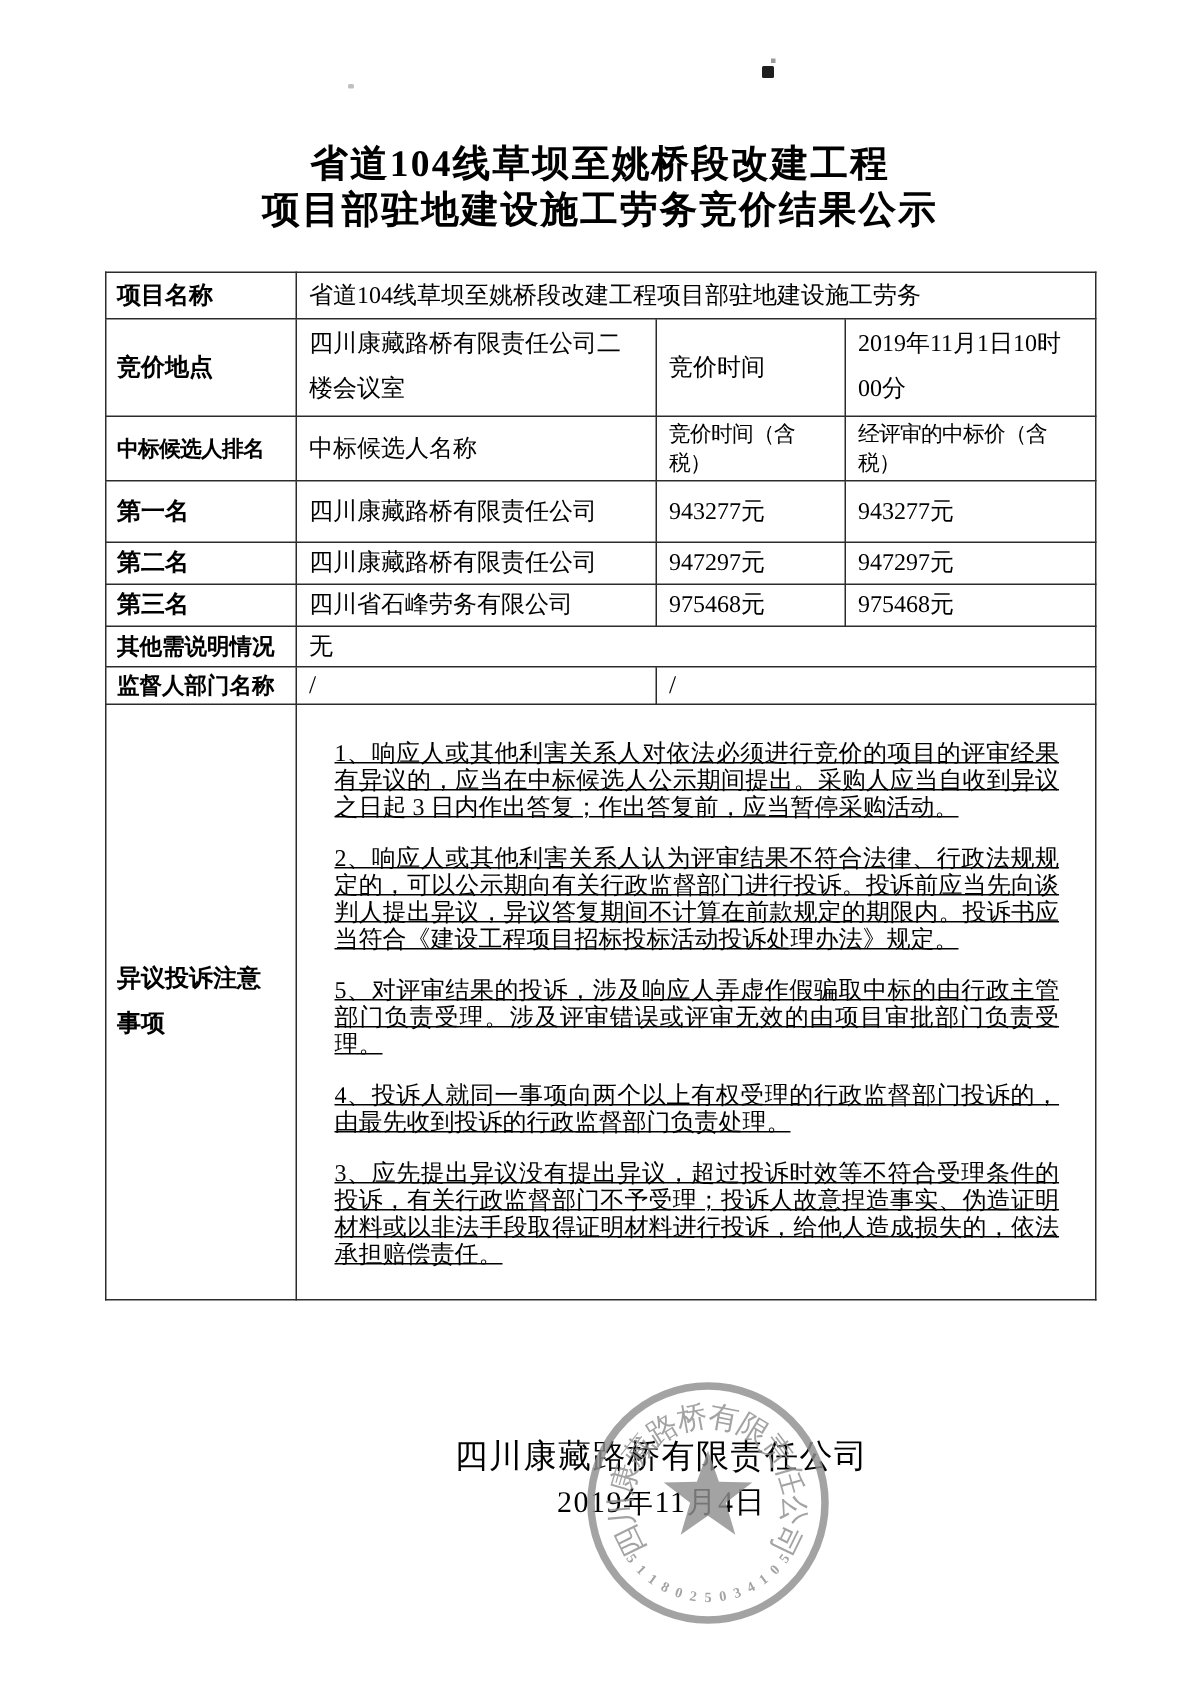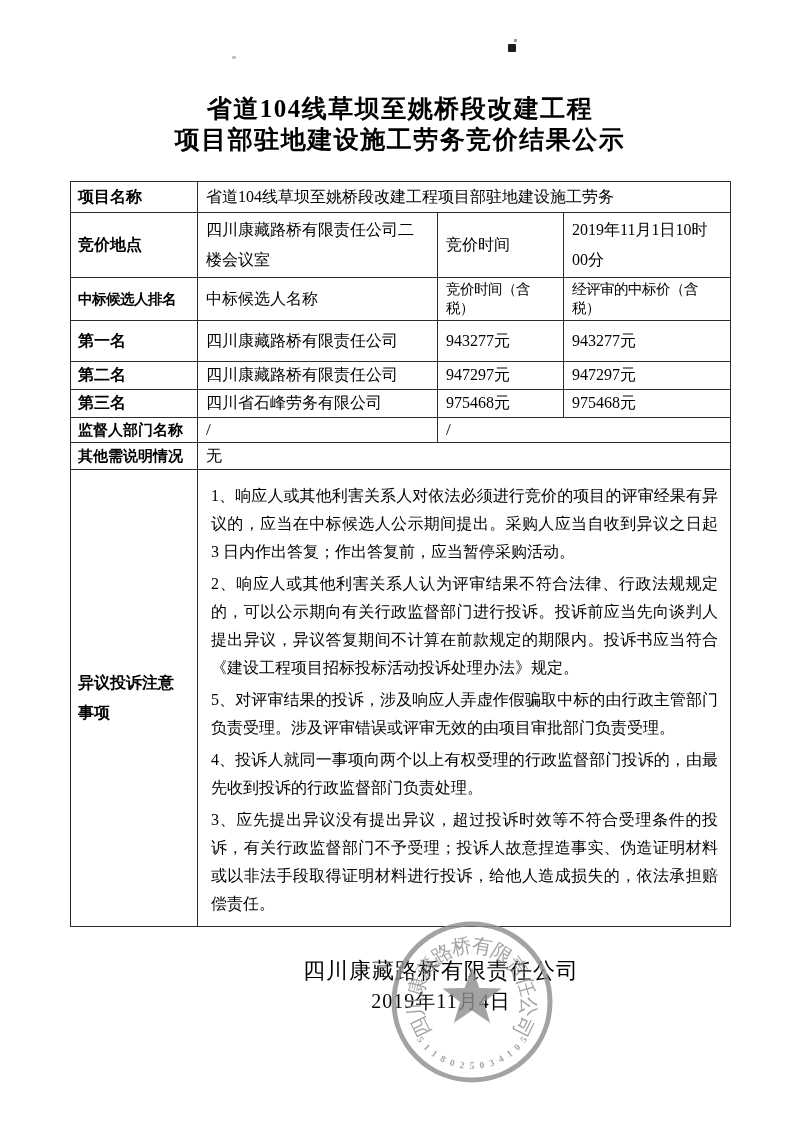--- a/index.html
+++ b/index.html
@@ -39,23 +39,24 @@
     vertical-align:middle;
     overflow:hidden;
   }
   .notice-table td.lbl{padding-left:7px;font-weight:bold;}
   .notice-table td.hdr-small{font-size:14.5px;letter-spacing:-0.5px;}
   .notice-table td.tall{
     vertical-align:top;
     padding:8px 8px 4px 9px;
   }
   .notice-table td.tall p{
-    margin:4px;
-    line-height:28px;
+    margin:16px;
+    line-height:18px;
     text-align:justify;
+    text-decoration:underline;
   }
   .slash{font-size:17px;}
 
   .sig{
     position:absolute;
     left:441px;transform:translateX(-50%);
     white-space:nowrap;
   }
   .sig-company{top:956px;font-size:22px;letter-spacing:1px;}
   .sig-date{top:988px;font-size:20px;letter-spacing:1px;}
@@ -112,28 +113,28 @@
       <td>四川康藏路桥有限责任公司</td>
       <td>947297元</td>
       <td>947297元</td>
     </tr>
     <tr style="height:28px">
       <td class="lbl">第三名</td>
       <td>四川省石峰劳务有限公司</td>
       <td>975468元</td>
       <td>975468元</td>
     </tr>
+    <tr style="height:27px">
+      <td class="lbl" style="font-size:15px">其他需说明情况</td>
+      <td colspan="3">无</td>
+    </tr>
     <tr style="height:24px">
       <td class="lbl" style="font-size:15px">监督人部门名称</td>
       <td class="slash">/</td>
       <td colspan="2" class="slash">/</td>
-    </tr>
-    <tr style="height:27px">
-      <td class="lbl" style="font-size:15px">其他需说明情况</td>
-      <td colspan="3">无</td>
     </tr>
     <tr style="height:387px">
       <td class="lbl" style="vertical-align:middle;line-height:30px">异议投诉注意事项</td>
       <td colspan="3" class="tall">
         <p>1、响应人或其他利害关系人对依法必须进行竞价的项目的评审经果有异议的，应当在中标候选人公示期间提出。采购人应当自收到异议之日起 3 日内作出答复；作出答复前，应当暂停采购活动。</p>
         <p>2、响应人或其他利害关系人认为评审结果不符合法律、行政法规规定的，可以公示期向有关行政监督部门进行投诉。投诉前应当先向谈判人提出异议，异议答复期间不计算在前款规定的期限内。投诉书应当符合《建设工程项目招标投标活动投诉处理办法》规定。</p>
         <p>5、对评审结果的投诉，涉及响应人弄虚作假骗取中标的由行政主管部门负责受理。涉及评审错误或评审无效的由项目审批部门负责受理。</p>
         <p>4、投诉人就同一事项向两个以上有权受理的行政监督部门投诉的，由最先收到投诉的行政监督部门负责处理。</p>
         <p>3、应先提出异议没有提出异议，超过投诉时效等不符合受理条件的投诉，有关行政监督部门不予受理；投诉人故意捏造事实、伪造证明材料或以非法手段取得证明材料进行投诉，给他人造成损失的，依法承担赔偿责任。</p>
       </td>

